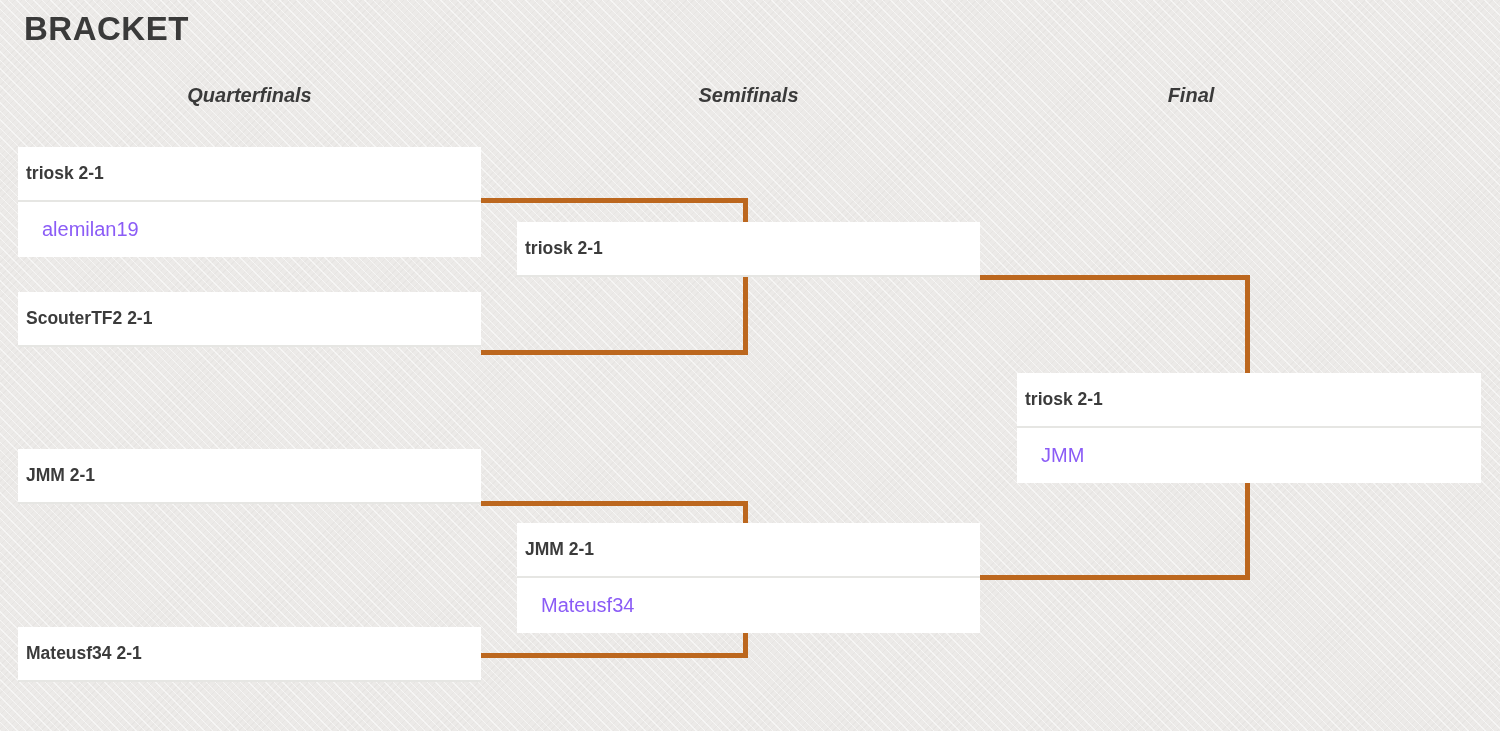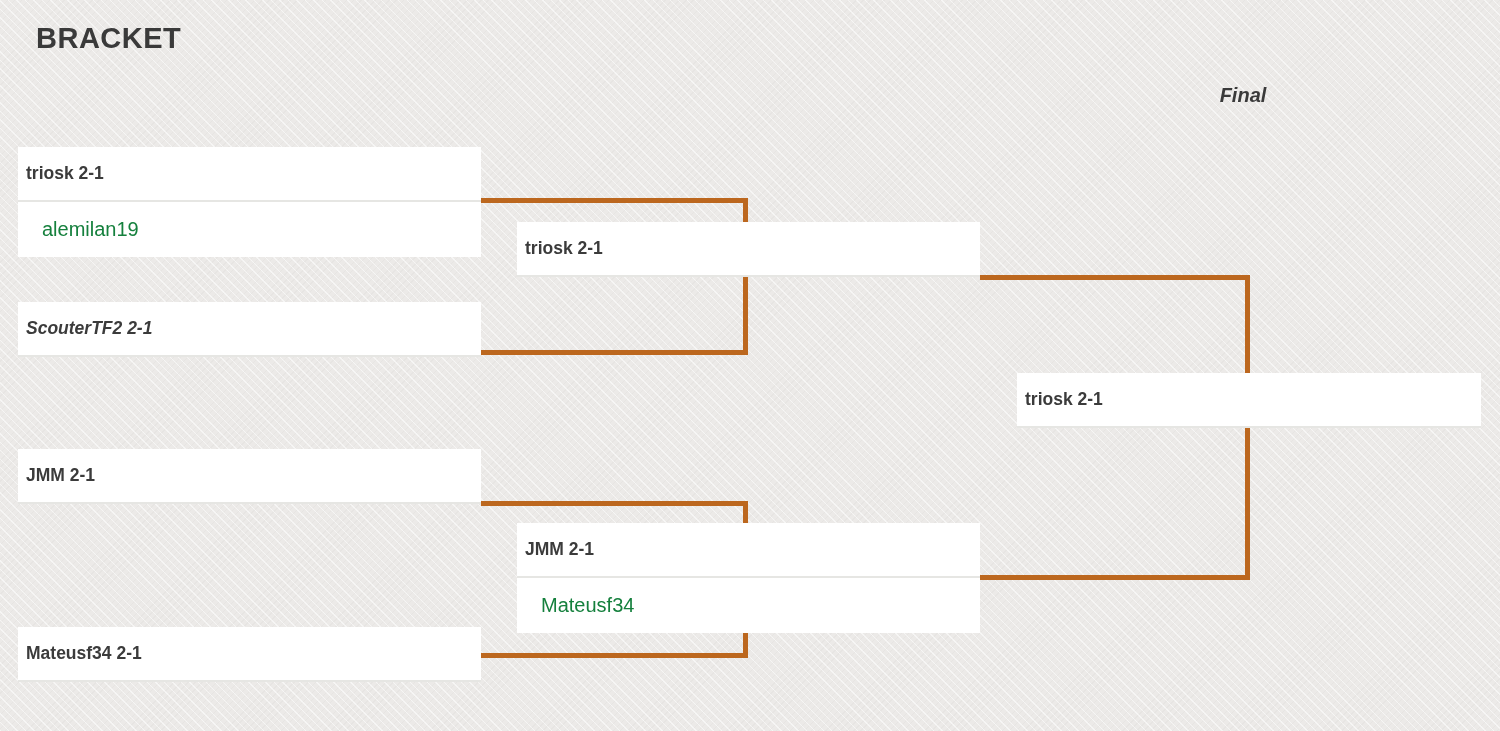--- a/index.html
+++ b/index.html
@@ -8,31 +8,31 @@
     width:1500px;height:731px;
     overflow:hidden;
     background-color:#eceae8;
     background-image:
       repeating-linear-gradient(45deg, rgba(255,255,255,.55) 0 1px, rgba(255,255,255,0) 1px 6px),
       repeating-linear-gradient(135deg, rgba(120,120,115,.045) 0 1px, rgba(0,0,0,0) 1px 5px);
     font-family:"Liberation Sans", sans-serif;
     color:#3b3b3b;
   }
   .page-title{
-    position:absolute;left:24px;top:10px;margin:12px;
-    font-size:29px;font-weight:700;letter-spacing:.5px;color:#3a3a3a;
+    position:absolute;left:24px;top:10px;margin:0;
+    font-size:33px;font-weight:700;letter-spacing:.5px;color:#3a3a3a;
   }
   .round-header{
     position:absolute;top:82px;height:26px;line-height:26px;
     font-size:20px;font-weight:700;font-style:italic;color:#3a3a3a;
     text-align:center;
   }
   .round-header.qf{left:18px;width:463px;}
   .round-header.sf{left:517px;width:463px;}
-  .round-header.fin{left:1011px;width:464px;}
+  .round-header.fin{left:959px;width:464px;}
 
   .connector{
     position:absolute;z-index:1;
     border:5px solid var(--accent,#bc671e);
     border-left:none;
   }
   .b1{left:481px;top:198px;width:262px;height:147px;}
   .b2{left:481px;top:501px;width:262px;height:147px;}
   .b3{left:980px;top:275px;width:265px;height:295px;}
 
@@ -43,37 +43,39 @@
   .match .row{
     height:55px;display:flex;align-items:center;
     padding-left:14px;box-sizing:border-box;
   }
   .match .winner{
     font-size:17.5px;font-weight:700;color:#3b3b3b;
     border-bottom:2px solid #e6e6e3;
     padding-left:8px;
   }
   .match .loser{
-    font-size:20px;font-weight:400;color:#15803d;padding-left:24px;
+    font-size:20px;font-weight:400;color:#8b5cf6;padding-left:24px;
   }
   .qf1{left:18px;top:147px;}
-  .qf2{left:18px;top:302px;font-style:italic;}
+  .qf2{left:18px;top:292px;}
   .qf3{left:18px;top:449px;}
   .qf4{left:18px;top:601px;margin-top:26px;}
   .sf1{left:517px;top:222px;}
   .sf2{left:517px;top:523px;}
   .fin1{left:1017px;top:373px;width:464px;}
 </style>
 </head>
 <body>
 
 <div class="stage">
 
   <h1 class="page-title">BRACKET</h1>
 
+  <div class="round-header qf">Quarterfinals</div>
+  <div class="round-header sf">Semifinals</div>
   <div class="round-header fin">Final</div>
 
   <div class="connector b1"></div>
   <div class="connector b2"></div>
   <div class="connector b3"></div>
 
   <div class="match qf1">
     <div class="row winner">triosk 2-1</div>
     <div class="row loser">alemilan19</div>
   </div>
@@ -94,15 +96,16 @@
     <div class="row winner">triosk 2-1</div>
   </div>
 
   <div class="match sf2">
     <div class="row winner">JMM 2-1</div>
     <div class="row loser">Mateusf34</div>
   </div>
 
   <div class="match fin1">
     <div class="row winner">triosk 2-1</div>
+    <div class="row loser">JMM</div>
   </div>
 
 </div>
 
 </body></html>

